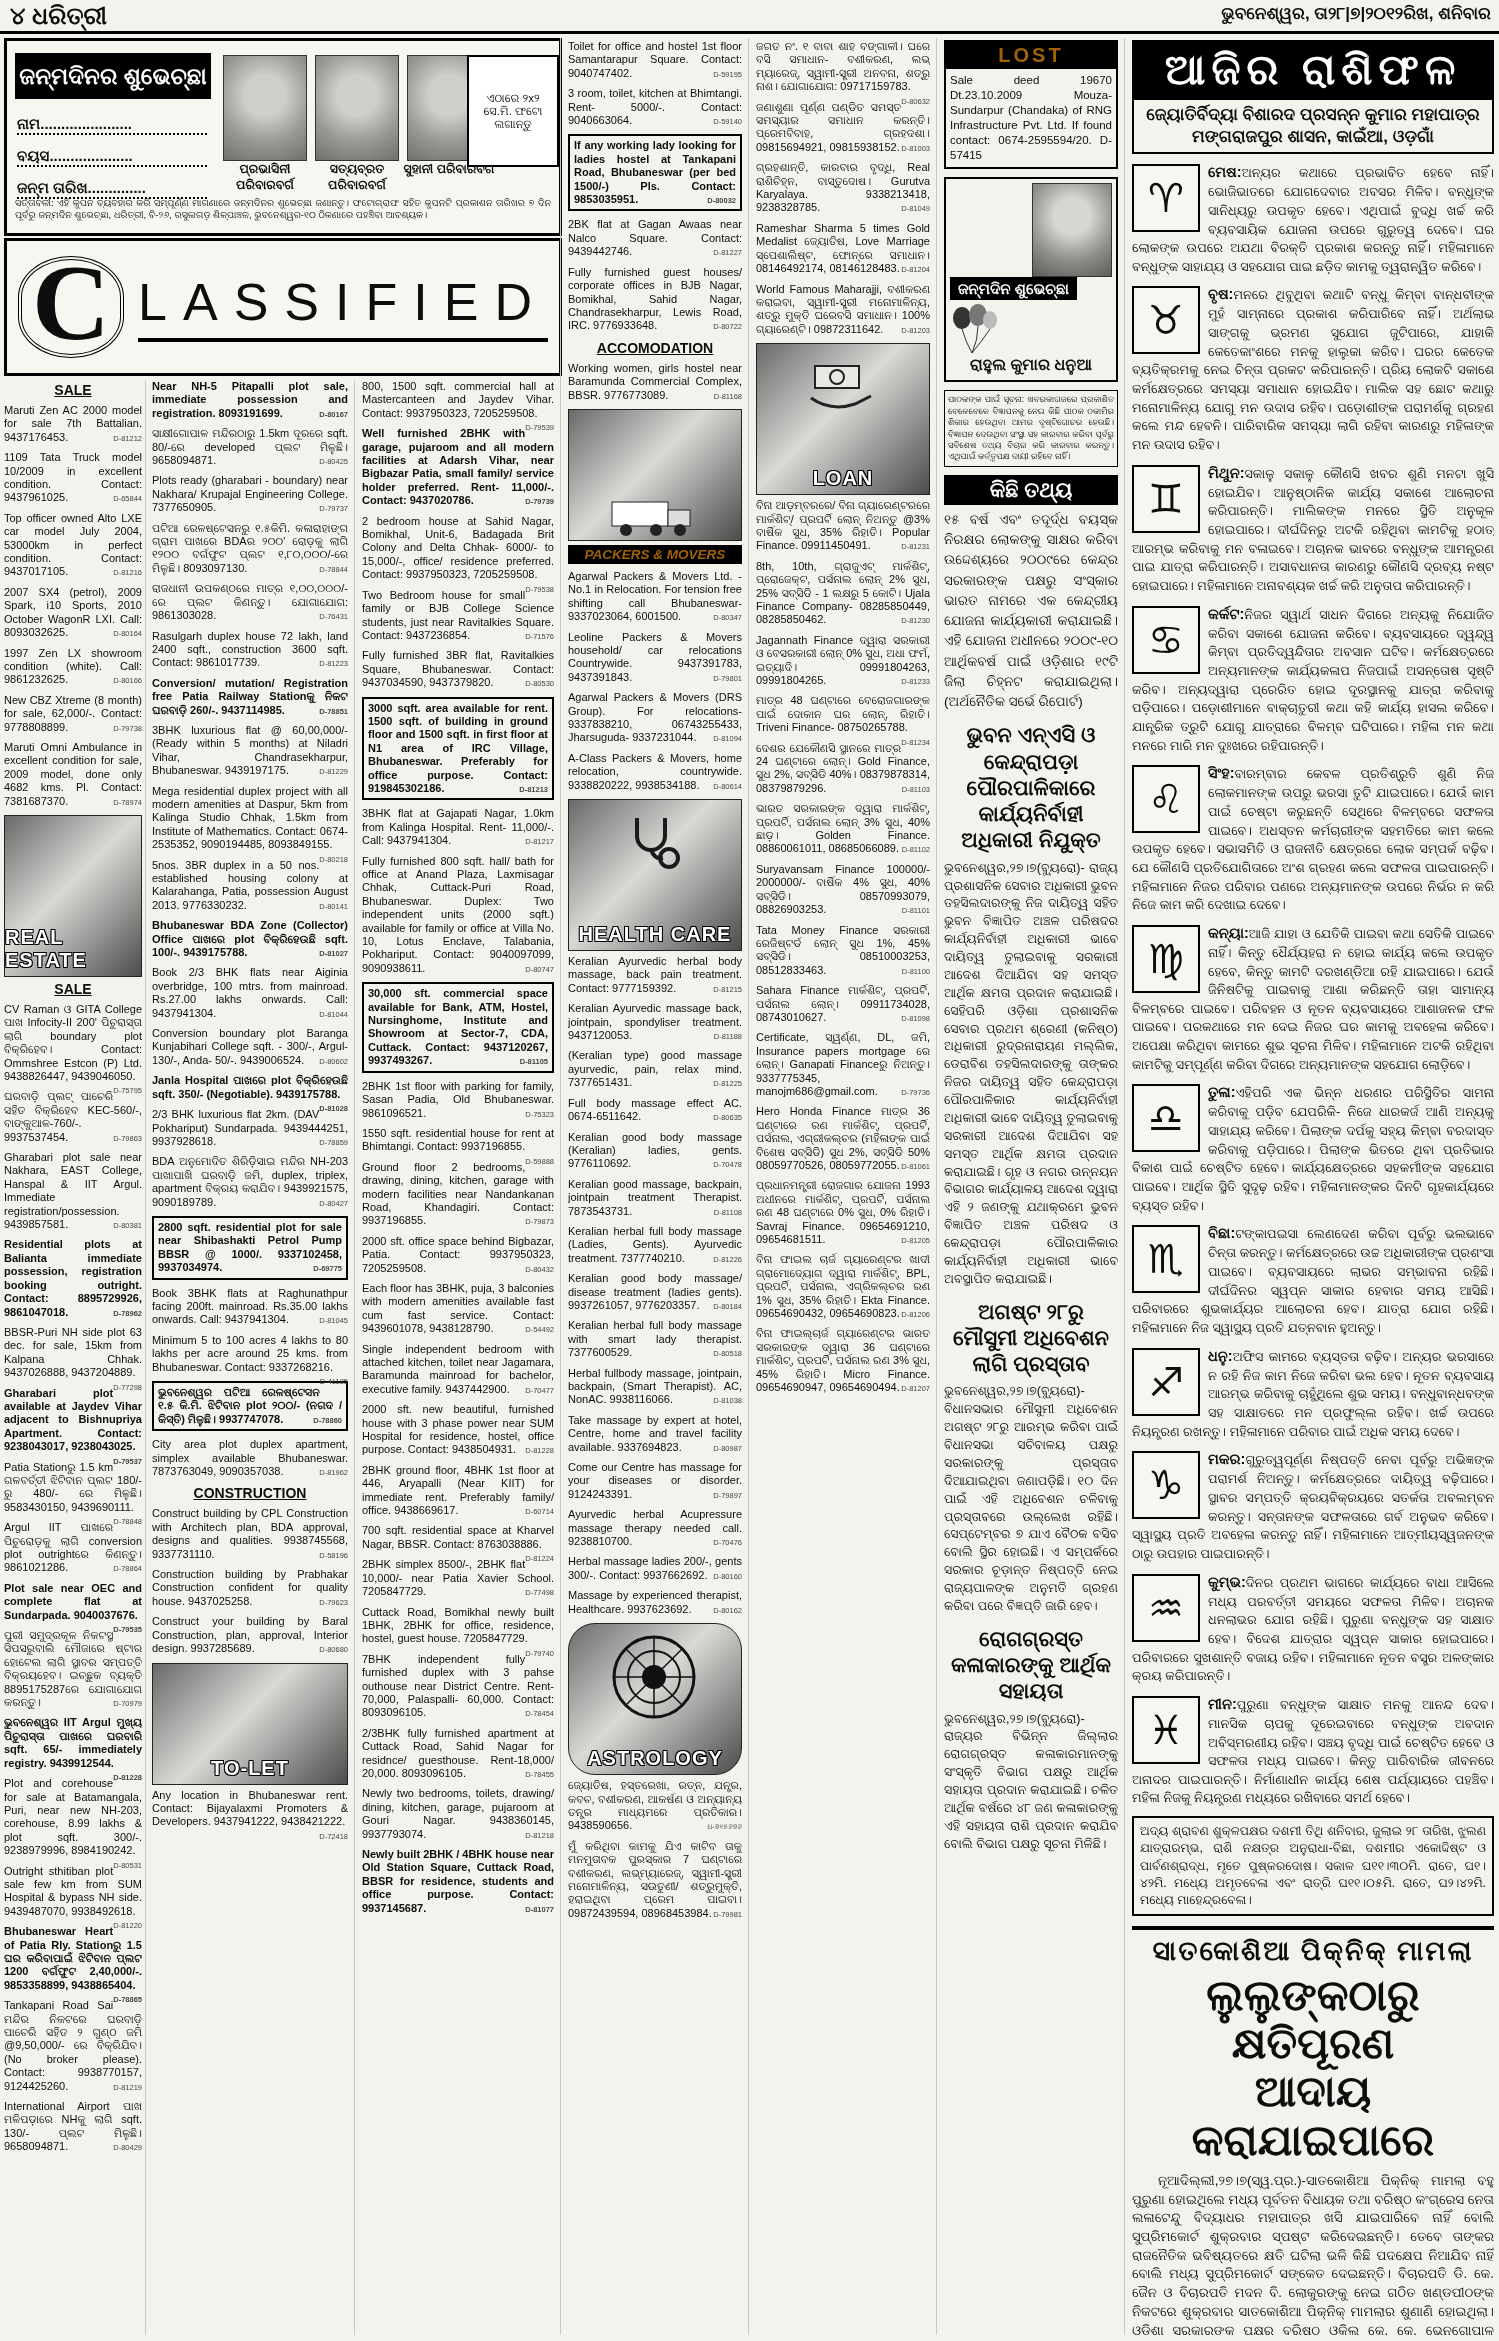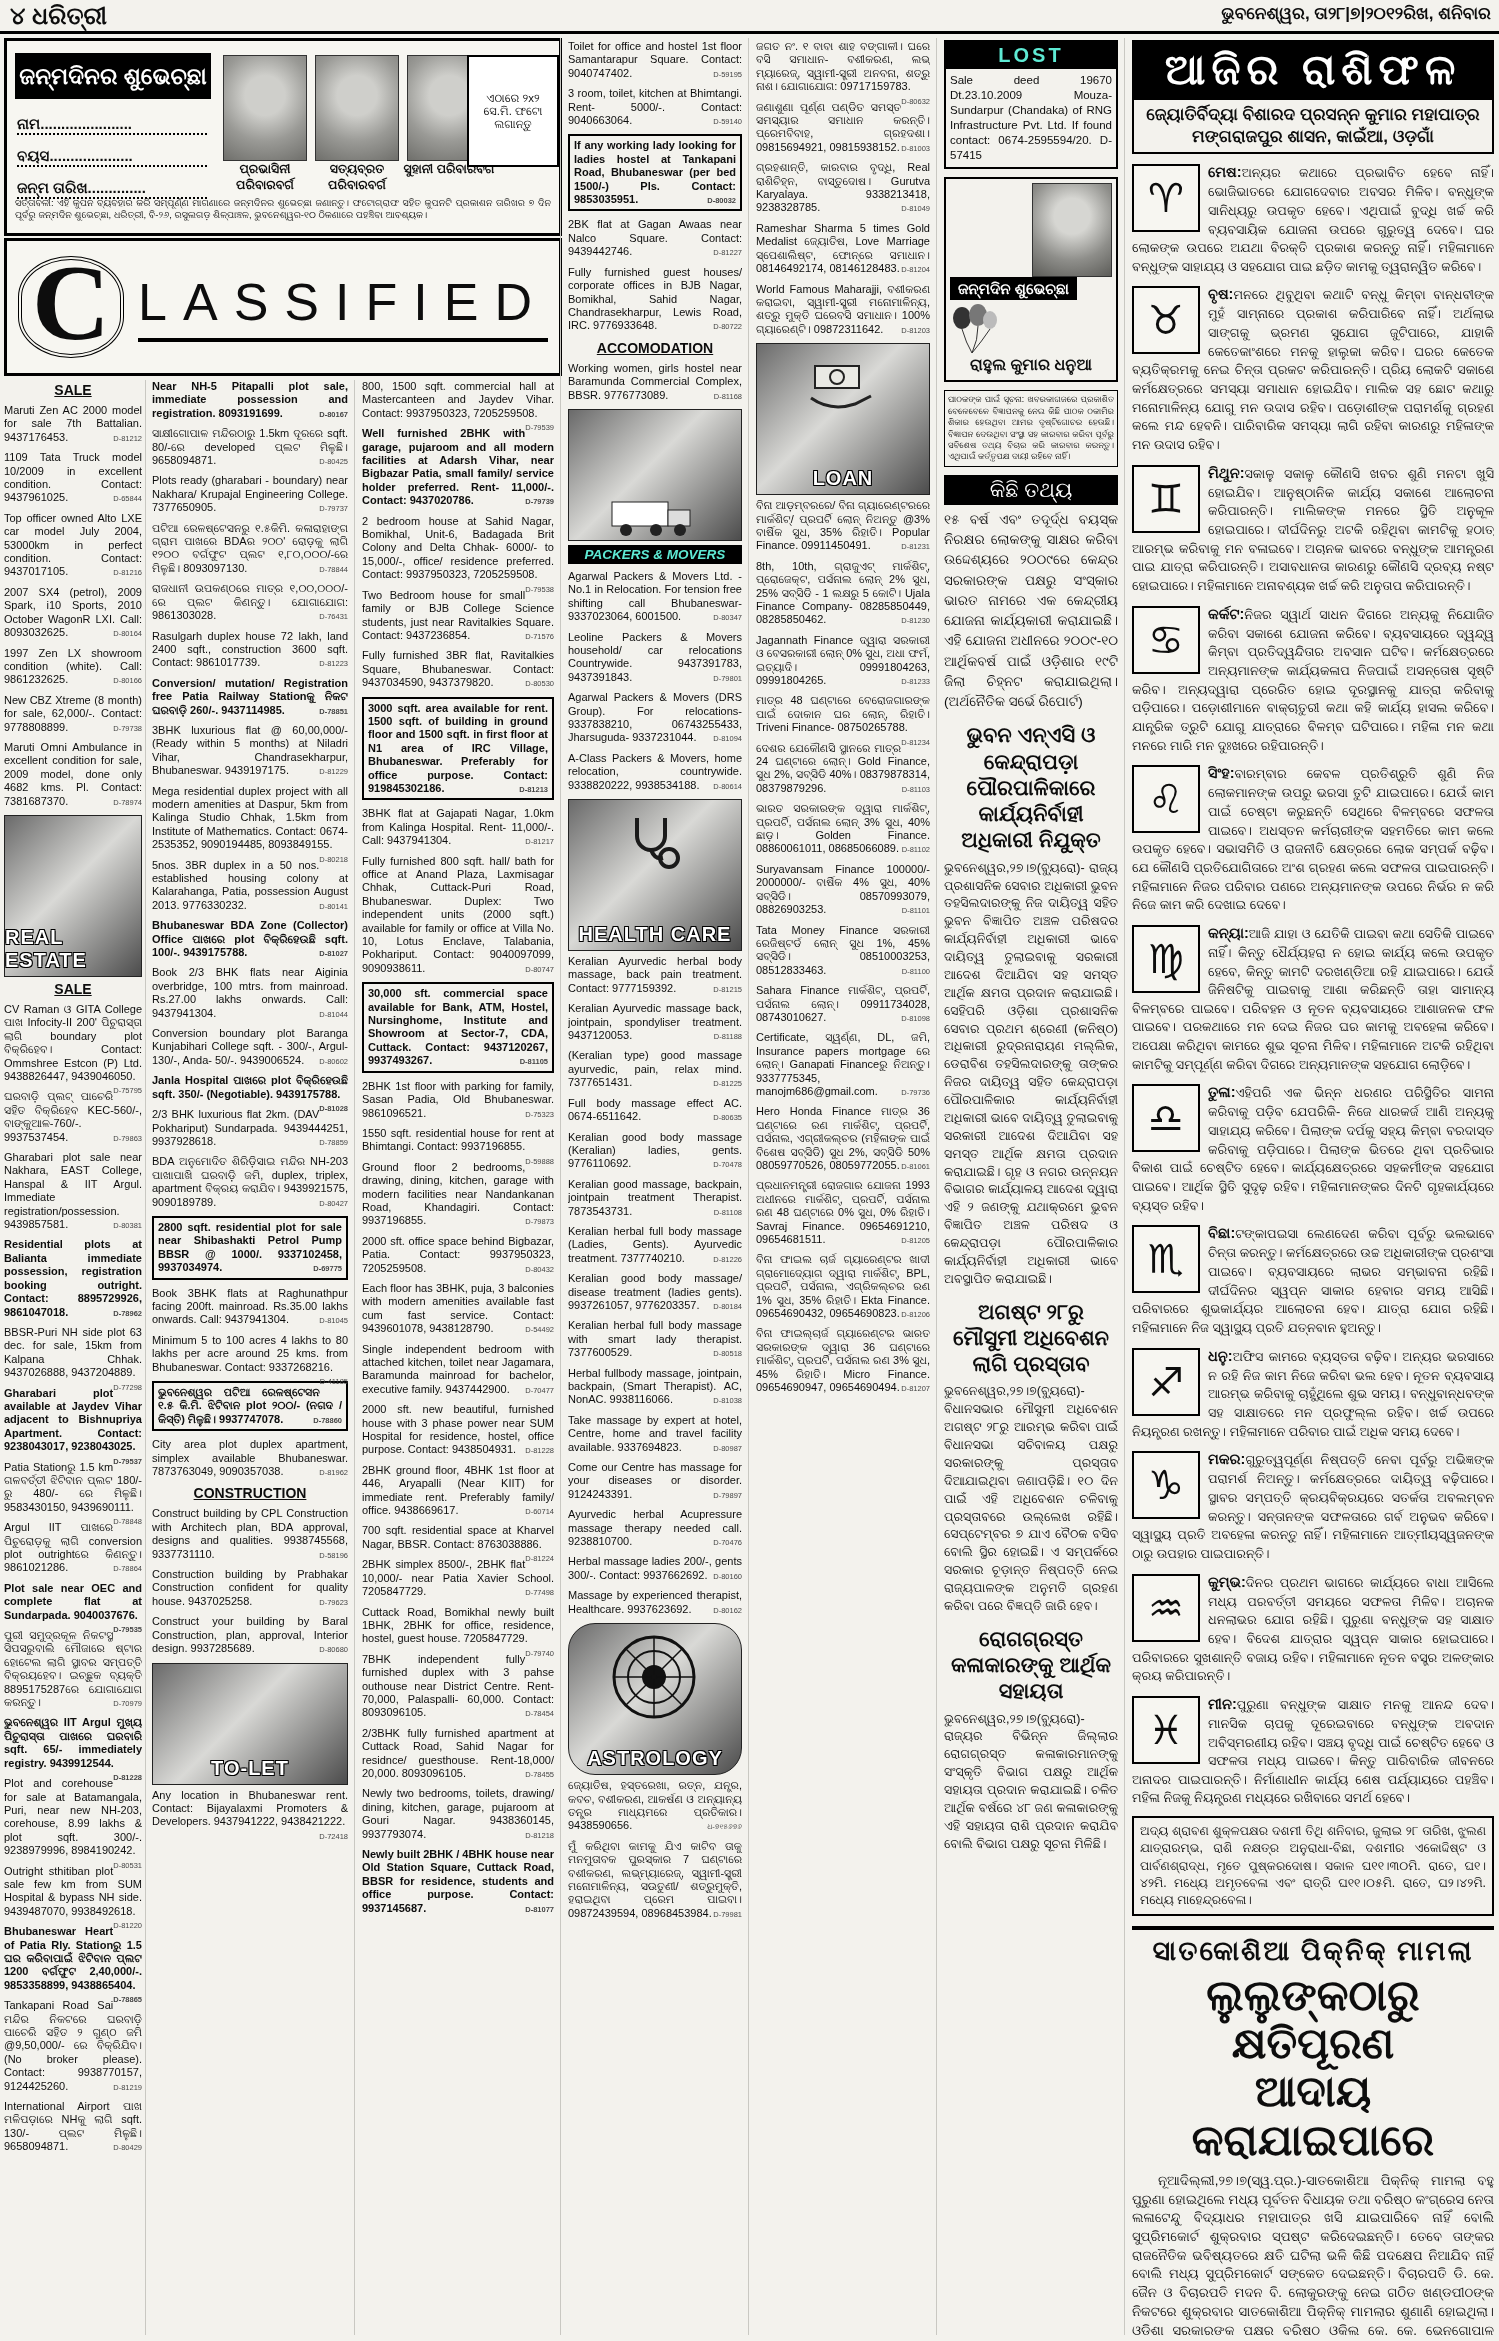--- a/index.html
+++ b/index.html
@@ -9,21 +9,21 @@
   .hdr-right{position:absolute;right:8px;top:4px;font-size:17px;font-weight:bold;}
   .hdr-rule{position:absolute;left:0;top:31px;width:1499px;height:3px;background:#000;}
 
   
   .col{position:absolute;overflow:hidden;text-align:justify;}
   .ad{font-size:11px;line-height:1.22;margin:0 0 7px 0;}
   .ad .adid{font-size:7.5px;color:#444;float:right;margin-top:3px;}
   .ad.b{font-weight:bold;}
   .ad.box{border:2px solid #000;padding:3px 4px;font-weight:bold;}
   .sec-head{text-align:center;font-weight:bold;text-decoration:underline;font-size:14px;margin:2px 0 6px 0;}
-  .blackbar{background:#000;color:#5eead4;text-align:center;font-weight:bold;}
+  .blackbar{background:#000;color:#a16207;text-align:center;font-weight:bold;}
   .imgbox{position:relative;border:1px solid #222;background:linear-gradient(135deg,#6a6a6a,#d9d9d6 45%,#4c4c4c);
           display:flex;align-items:flex-end;justify-content:center;margin-bottom:4px;}
   .imgbox .ilabel{font-size:20px;font-weight:bold;color:#fff;letter-spacing:1px;
           text-shadow:-1px -1px 0 #000,1px -1px 0 #000,-1px 1px 0 #000,1px 1px 0 #000;padding-bottom:4px;}
   .vsep{position:absolute;top:38px;bottom:6px;width:1px;background:#c9c8c2;}
 
   
   .coupon{position:absolute;left:4px;top:38px;width:552px;height:192px;border:3px solid #000;background:#f7f6f1;}
   .coupon-title{position:absolute;left:8px;top:12px;width:196px;height:46px;background:#000;color:#fff;
                 font-size:23px;font-weight:bold;display:flex;align-items:center;justify-content:center;}
@@ -64,21 +64,21 @@
   .lostbox{border:2px solid #000;margin-bottom:8px;}
   .lostbox .blackbar{font-size:20px;letter-spacing:3px;padding:2px 0;}
   .lostbox .lbody{font-size:11.5px;padding:4px;line-height:1.3;text-align:justify;}
   .bdaybox{border:2px solid #000;padding:4px;margin-bottom:8px;}
   .bday-tag{background:#000;color:#fff;display:inline-block;font-weight:bold;font-size:15px;padding:2px 8px;text-align:center;line-height:1.3;}
   .bday-photo{float:right;width:78px;height:92px;border:1px solid #333;margin-left:4px;
               background:radial-gradient(circle at 50% 35%,#d6d6d2 0 25%,#8e8e8a 62%,#5c5c58);}
   .bday-name{clear:both;text-align:center;font-weight:bold;font-size:16px;margin:4px 0 2px 0;}
   .bday-msg{font-size:11.5px;line-height:1.3;text-align:justify;}
   .fineprint{border:1px solid #000;padding:3px;font-size:8.5px;line-height:1.35;margin-bottom:8px;text-align:justify;}
-  .kichi{background:#000;color:#fff;text-align:center;font-size:21px;font-weight:normal;padding:3px 4px;margin-bottom:5px;}
+  .kichi{background:#000;color:#fff;text-align:center;font-size:21px;font-weight:bold;padding:3px 4px;margin-bottom:5px;}
   .kichi-body{font-size:13.5px;line-height:1.5;text-align:justify;}
   .balloons{float:left;margin:4px 6px 0 0;}
 </style>
 </head>
 <body>
 
 <div class="page">
 
   <div class="hdr-left">୪ ଧରିତ୍ରୀ</div>
   <div class="hdr-right">ଭୁବନେଶ୍ୱର, ତା୨୮|୭|୨୦୧୨ରିଖ, ଶନିବାର</div>

